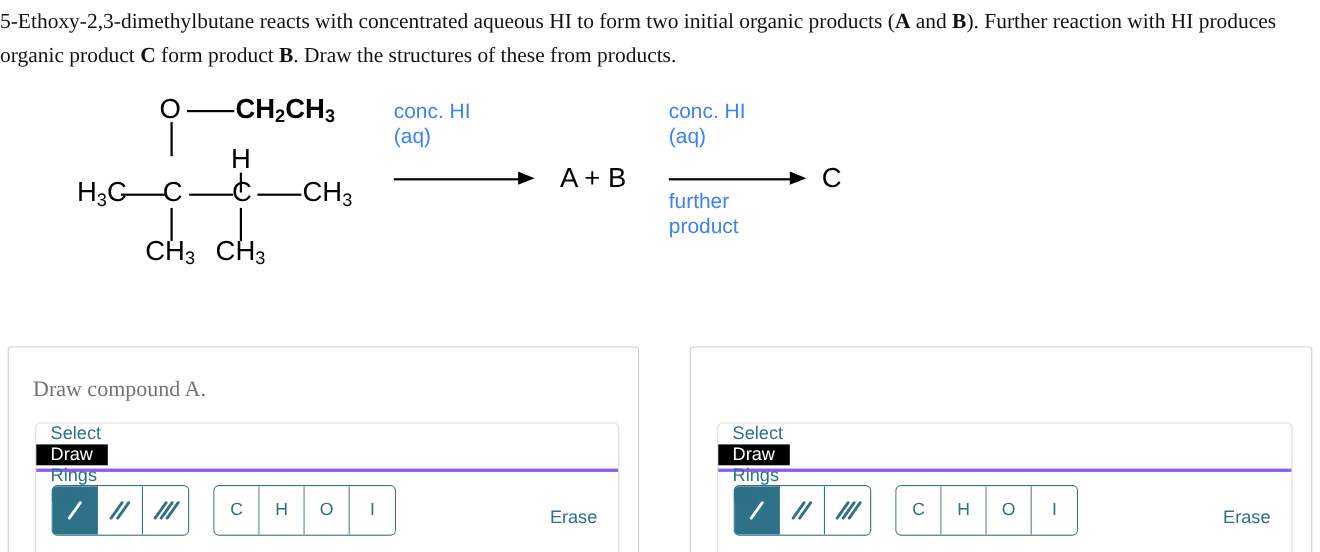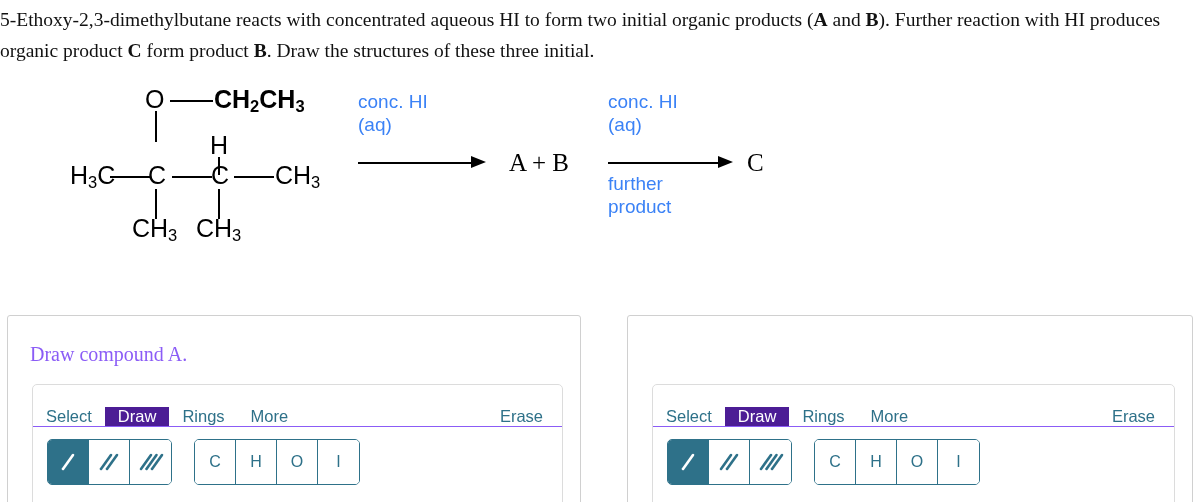--- a/index.html
+++ b/index.html
@@ -76,21 +76,21 @@
   .cond {
     position: absolute;
     font-family: "Liberation Sans", sans-serif;
     font-size: 19px;
     line-height: 23px;
     color: #3b82f6;
     white-space: pre-line;
   }
   .prodlabel {
     position: absolute;
-    font-family: Liberation Serif, serif;
+    font-family: Liberation Sans, sans-serif;
     font-size: 25px;
     line-height: 25px;
     color: #000000;
     white-space: nowrap;
   }
 
   
   .card {
     position: absolute;
     top: 315px;
@@ -104,56 +104,57 @@
   #card-a { left: 7px;  width: 574px; }
   #card-b { left: 627px; width: 566px; }
 
   .card-title {
     position: absolute;
     left: 22px;
     top: 26px;
     font-family: "Liberation Serif", serif;
     font-size: 20px;
     line-height: 24px;
-    color: #8b5cf6;
+    color: #737373;
   }
 
   
   .editor {
     position: absolute;
     left: 24px;
     top: 68px;
     right: 17px;
     bottom: -40px;
     border: 1px solid #dcdcdc;
     border-radius: 5px;
     box-sizing: border-box;
     background: #ffffff;
   }
 
   .tabbar {
     position: relative;
     height: 41px;
-    border-bottom: 1px solid #8b5cf6;
-    display: flex;
-    align-items: flex-end;
+    border-bottom: 3px solid #8b5cf6;
+    display: flex;
+    align-items: flex-start;
+    flex-direction: column;
   }
   .tab {
     display: flex;
     align-items: center;
     padding: 0 13px;
     font-family: "Liberation Sans", sans-serif;
     font-size: 16.5px;
     color: #2e7189;
     background: transparent;
     cursor: pointer;
     user-select: none;
   }
   .tab.active {
-    background: #4c1d95;
+    background: #000000;
     color: #ffffff;
   }
   .tab.erase {
     margin-left: auto;
     margin-right: 6px;
   }
 
   .toolrow {
     display: flex;
     align-items: center;
@@ -187,21 +188,21 @@
     background: #2e7189;
     color: #ffffff;
   }
   .bond-icon {
     display: block;
   }
 </style>
 </head>
 <body>
 
-<div id="prompt"><span>5-Ethoxy-2,3-dimethylbutane reacts with concentrated aqueous HI to form two initial organic products (</span><b>A</b><span> and </span><b>B</b><span>). Further reaction with HI produces organic product </span><b>C</b><span> form product </span><b>B</b><span>. Draw the structures of these three initial.</span></div>
+<div id="prompt"><span>5-Ethoxy-2,3-dimethylbutane reacts with concentrated aqueous HI to form two initial organic products (</span><b>A</b><span> and </span><b>B</b><span>). Further reaction with HI produces organic product </span><b>C</b><span> form product </span><b>B</b><span>. Draw the structures of these from products.</span></div>
 
 <div id="scheme">
 
   <div>
 
     <div class="chem" style="left:145px; top:3px;">O</div>
     <div class="bond-h" style="left:170px; top:16px; width:43px;"></div>
     <div class="chem" style="left:214px; top:3px;font-weight:bold;">CH<sub>2</sub>CH<sub>3</sub></div>
 
     <div class="bond-v" style="left:155px; top:27px; height:31px;"></div>

